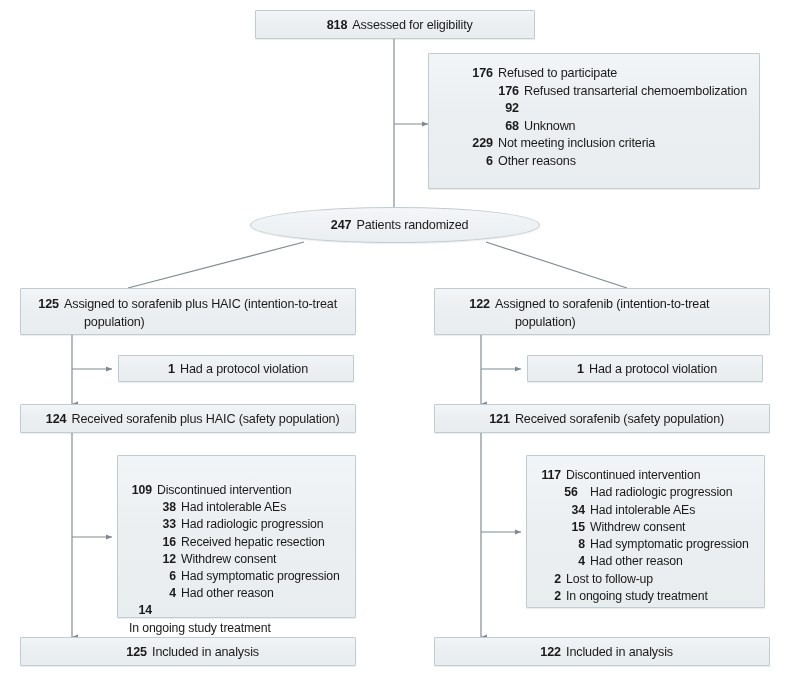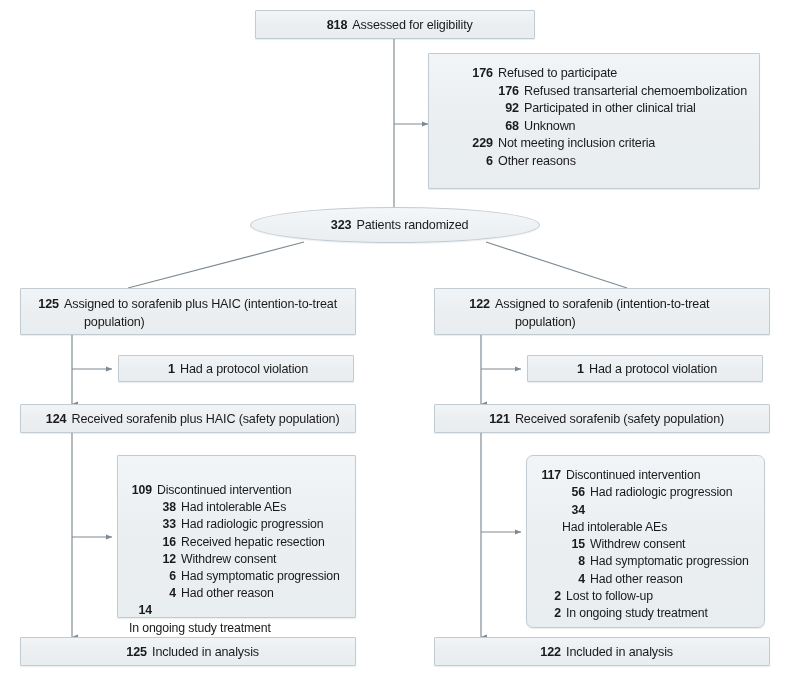--- a/index.html
+++ b/index.html
@@ -137,41 +137,40 @@
         <div class="row" style="line-height: 17.5px; margin-left: 26px;">
           <span class="num" style="width: 30px;">176</span>
           <span class="lbl">Refused to participate</span>
         </div>
         <div class="row" style="line-height: 17.5px; margin-left: 52px;">
           <span class="num" style="width: 30px;">176</span>
           <span class="lbl">Refused transarterial chemoembolization</span>
         </div>
         <div class="row" style="line-height: 17.5px; margin-left: 52px;">
           <span class="num" style="width: 30px;">92</span>
-          <span class="lbl">Participated in other clinical trial</span>
         </div>
         <div class="row" style="line-height: 17.5px; margin-left: 52px;">
           <span class="num" style="width: 30px;">68</span>
           <span class="lbl">Unknown</span>
         </div>
         <div class="row" style="line-height: 17.5px; margin-left: 26px;">
           <span class="num" style="width: 30px;">229</span>
           <span class="lbl">Not meeting inclusion criteria</span>
         </div>
         <div class="row" style="line-height: 17.5px; margin-left: 26px;">
           <span class="num" style="width: 30px;">6</span>
           <span class="lbl">Other reasons</span>
         </div>
       </div>
   </div>
 
   <div class="ellipse" style="left:250px;top:207px;width:290px;height:36px;">
     <div class="rows t13" style="position:static;">
         <div class="row">
-          <span class="num" style="width: 30px;">323</span>
+          <span class="num" style="width: 30px;">247</span>
           <span class="lbl">Patients randomized</span>
         </div>
       </div>
   </div>
 
   <div class="box" style="left:20px;top:288px;width:336px;height:47px;">
     <div class="rows t13" style="top:9px;left:8px;">
         <div class="row">
           <span class="num" style="width: 30px;">125</span>
           <span class="lbl">Assigned to sorafenib plus HAIC (intention-to-treat</span>
@@ -260,31 +259,31 @@
           <span class="num" style="width: 28px;">14</span>
           <span class="lbl">In ongoing study treatment</span>
         </div>
         <div class="row" style="line-height: 17.2px;">
           <span class="num" style="width: 28px;">1</span>
           <span class="lbl">Lost to follow-up</span>
         </div>
       </div>
   </div>
 
-  <div class="box" style="left:526px;top:455px;width:239px;height:173px;border-radius:7px;">
+  <div class="box" style="left:526px;top:455px;width:239px;height:153px;">
     <div class="rows t12" style="top:11px;left:6px;">
         <div class="row" style="line-height: 17.3px;">
           <span class="num" style="width: 28px;">117</span>
           <span class="lbl">Discontinued intervention</span>
         </div>
         <div class="row" style="line-height: 17.3px; margin-left: 24px;">
-          <span class="num" style="width: 28px;">56</span>
+          <span class="num" style="width: 28px; text-align: center;">56</span>
           <span class="lbl">Had radiologic progression</span>
         </div>
-        <div class="row" style="line-height: 17.3px; margin-left: 24px; flex-direction: column;">
+        <div class="row" style="line-height: 17.3px; margin-left: 24px;">
           <span class="num" style="width: 28px;">34</span>
           <span class="lbl">Had intolerable AEs</span>
         </div>
         <div class="row" style="line-height: 17.3px; margin-left: 24px;">
           <span class="num" style="width: 28px;">15</span>
           <span class="lbl">Withdrew consent</span>
         </div>
         <div class="row" style="line-height: 17.3px; margin-left: 24px;">
           <span class="num" style="width: 28px;">8</span>
           <span class="lbl">Had symptomatic progression</span>

